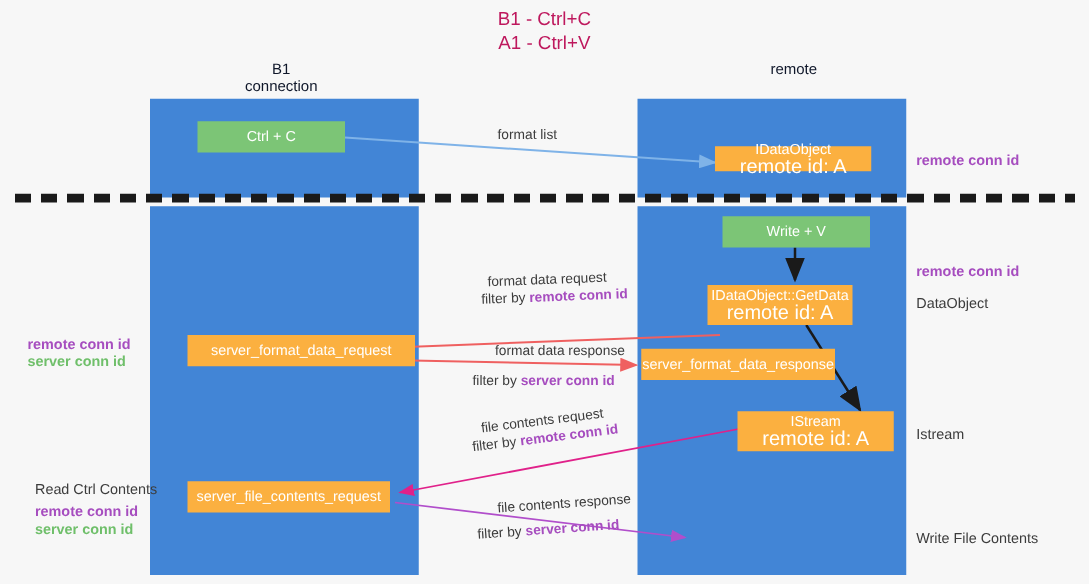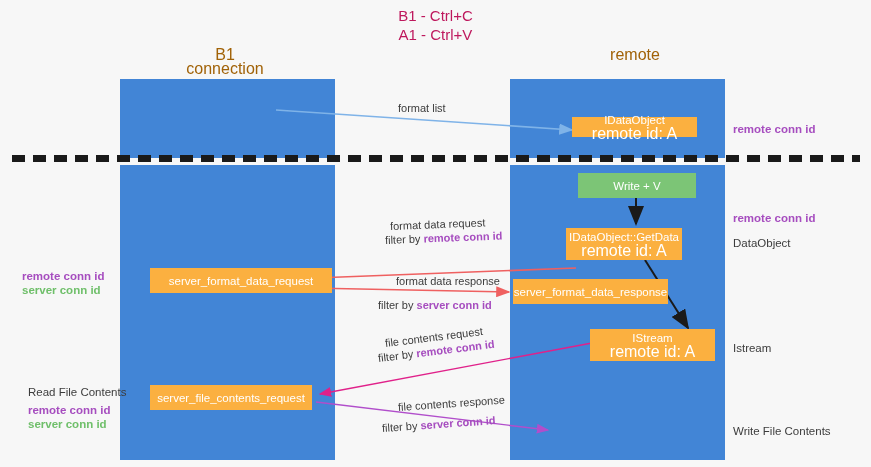--- a/index.html
+++ b/index.html
@@ -19,22 +19,22 @@
     left:0;right:0;top:6px;
     text-align:center;
     font-size:15px;
     color:#be185d;
     line-height:19px;
   }
 
   
   .colcap{
     text-align:center;
-    font-size:16px;
-    color:#a16207;
+    font-size:12px;
+    color:#0f172a;
     line-height:14px;
   }
 
   
   .lane{
     background:#4285d6;
   }
 
   
   .node{
@@ -128,20 +128,23 @@
 
     <path d="M576,268 L315,278" stroke="#ef6060" stroke-width="1.6" fill="none" marker-end="url(#ah-red)"></path>
 
     <path d="M310,288 L509,292" stroke="#ef6060" stroke-width="1.6" fill="none" marker-end="url(#ah-red)"></path>
 
     <path d="M592,343 L320,394" stroke="#e0218a" stroke-width="1.4" fill="none" marker-end="url(#ah-magenta)"></path>
 
     <path d="M316,402 L548,430" stroke="#b14ecb" stroke-width="1.4" fill="none" marker-end="url(#ah-violet)"></path>
   </svg>
 
+  <div class="abs node green" style="left:158px;top:97px;width:118px;height:25px;">
+    <div>Ctrl + C</div>
+  </div>
 
   <div class="abs node orange" style="left:572px;top:117px;width:125px;height:20px;">
     <div>IDataObject</div>
     <div class="l2">remote id: A</div>
   </div>
 
   <div class="abs node green" style="left:578px;top:173px;width:118px;height:25px;">
     <div>Write + V</div>
   </div>
 
@@ -174,21 +177,21 @@
 
   <div class="abs sidelabel plain" style="left:733px;top:236px;">DataObject</div>
 
   <div class="abs sidelabel plain" style="left:733px;top:341px;">Istream</div>
 
   <div class="abs sidelabel plain" style="left:733px;top:424px;">Write File Contents</div>
 
   <div class="abs sidelabel purple" style="left:22px;top:269px;">remote conn id</div>
   <div class="abs sidelabel green-t" style="left:22px;top:283px;">server conn id</div>
 
-  <div class="abs sidelabel plain" style="left:28px;top:385px;">Read File Contents</div>
+  <div class="abs sidelabel plain" style="left:28px;top:385px;">Read Ctrl Contents</div>
   <div class="abs sidelabel purple" style="left:28px;top:403px;">remote conn id</div>
   <div class="abs sidelabel green-t" style="left:28px;top:417px;">server conn id</div>
 
   <div class="abs arrowtext" style="left:398px;top:101px;">format list</div>
 
   <div class="abs arrowtext" style="left:390px;top:219px;transform:rotate(-2.2deg);transform-origin:left center;">format data request</div>
   <div class="abs arrowtext" style="left:385px;top:233px;transform:rotate(-2.2deg);transform-origin:left center;">
     <span>filter by </span><span class="purple">remote conn id</span>
   </div>
 

